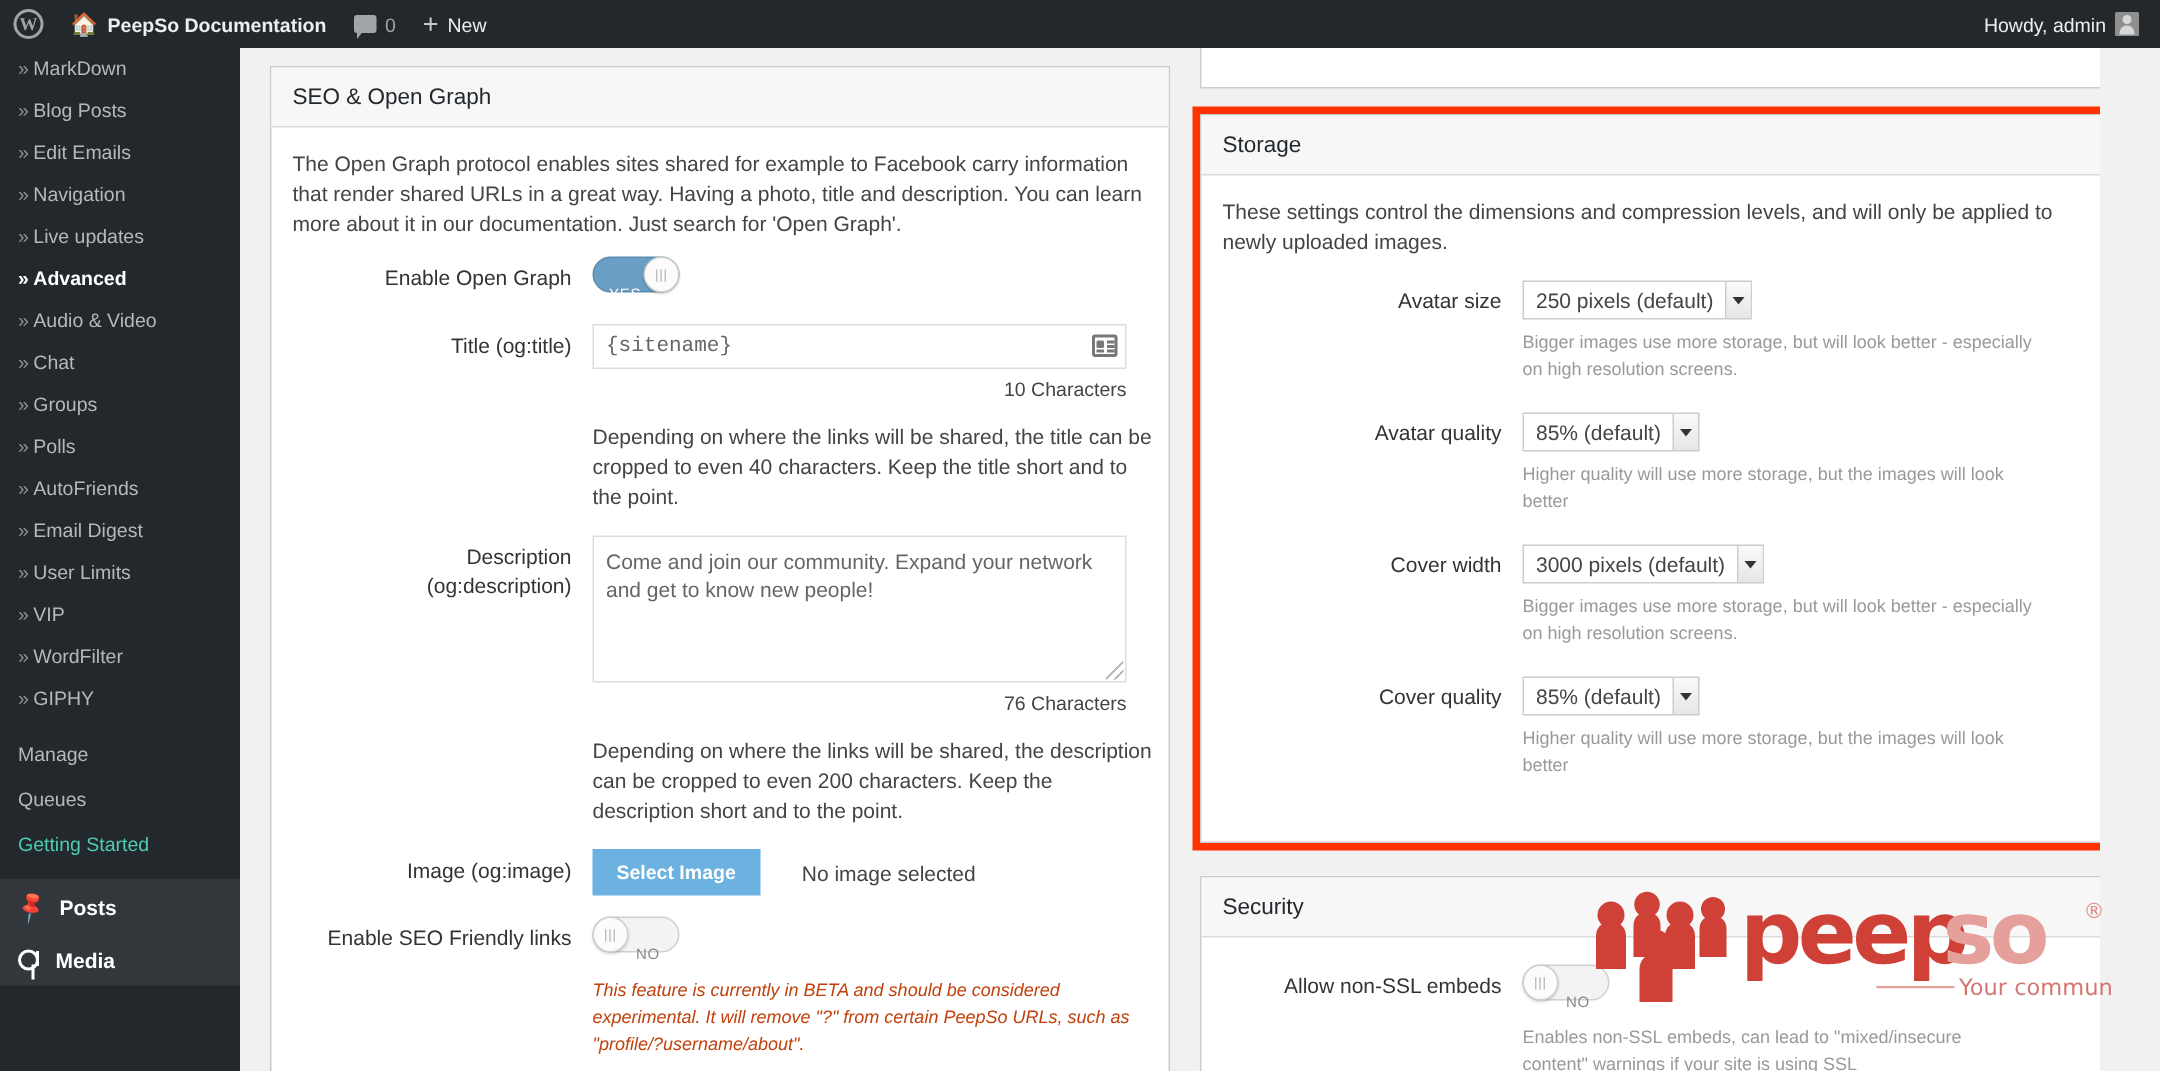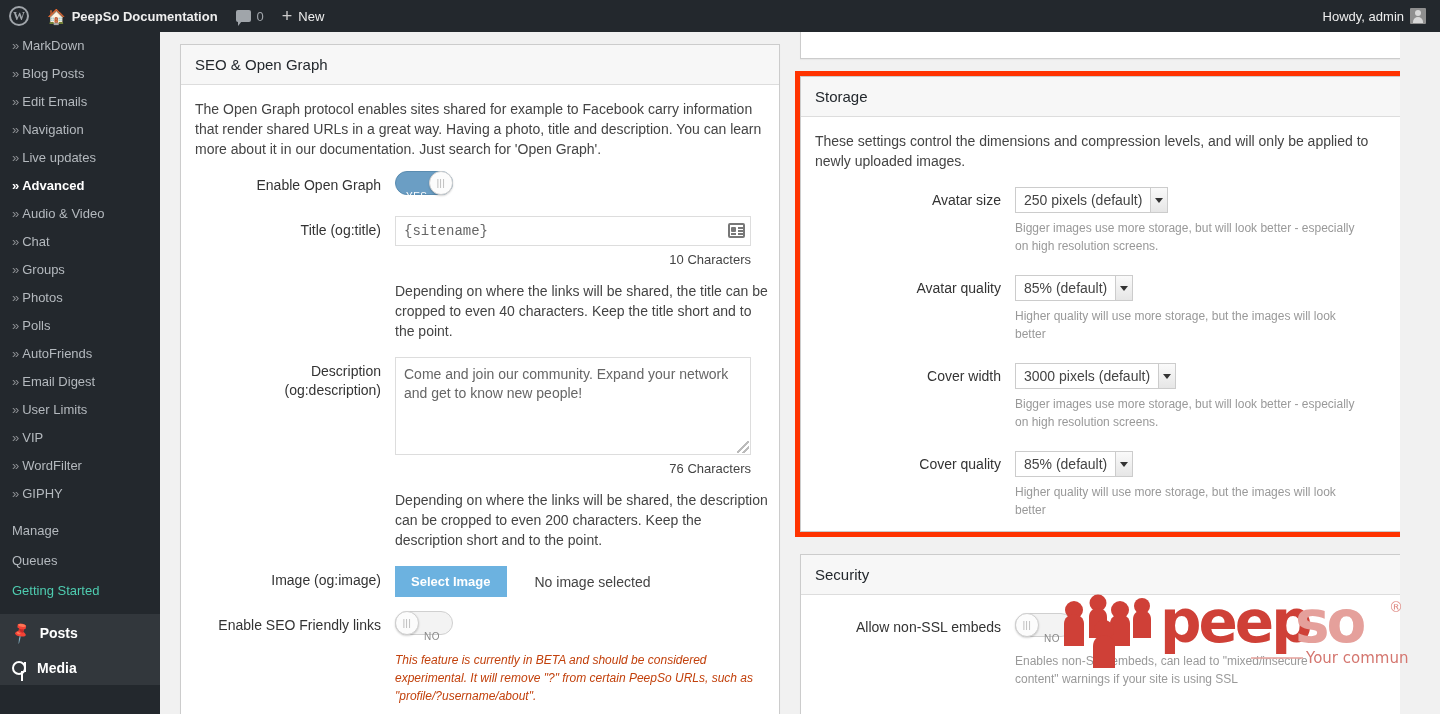--- a/index.html
+++ b/index.html
@@ -323,21 +323,20 @@
   <div>
     <a class="sb-sub"><span class="chev">»</span><span>MarkDown</span></a>
     <a class="sb-sub"><span class="chev">»</span><span>Blog Posts</span></a>
     <a class="sb-sub"><span class="chev">»</span><span>Edit Emails</span></a>
     <a class="sb-sub"><span class="chev">»</span><span>Navigation</span></a>
     <a class="sb-sub"><span class="chev">»</span><span>Live updates</span></a>
     <a class="sb-sub active"><span class="chev">»</span><span>Advanced</span></a>
     <a class="sb-sub"><span class="chev">»</span><span>Audio &amp; Video</span></a>
     <a class="sb-sub"><span class="chev">»</span><span>Chat</span></a>
     <a class="sb-sub"><span class="chev">»</span><span>Groups</span></a>
-    <a class="sb-sub"><span class="chev">»</span><span>Photos</span></a>
     <a class="sb-sub"><span class="chev">»</span><span>Polls</span></a>
     <a class="sb-sub"><span class="chev">»</span><span>AutoFriends</span></a>
     <a class="sb-sub"><span class="chev">»</span><span>Email Digest</span></a>
     <a class="sb-sub"><span class="chev">»</span><span>User Limits</span></a>
     <a class="sb-sub"><span class="chev">»</span><span>VIP</span></a>
     <a class="sb-sub"><span class="chev">»</span><span>WordFilter</span></a>
     <a class="sb-sub"><span class="chev">»</span><span>GIPHY</span></a>
   </div>
   <div class="sb-gap"></div>
   <a class="sb-top">Manage</a>
@@ -421,21 +420,21 @@
       </div>
     </div>
   </div>
 
   <div class="col-right">
 
     <div class="panel stub-panel"></div>
 
     <div class="panel redbox" style="margin-bottom:22px">
       <div class="panel-head">Storage</div>
-      <div class="panel-body" style="padding-bottom:12px">
+      <div class="panel-body" style="padding-bottom:42px">
         <div class="intro-text" style="margin-bottom:16px">These settings control the dimensions and compression levels, and will only be applied to newly uploaded images.</div>
 
         <div class="storage-row">
           <div class="flabel">Avatar size</div>
           <div class="fctl">
             <div class="sel">
               <span class="sel-val">250 pixels (default)</span>
               <span class="sel-arrow">
                   <i></i>
                 </span>

